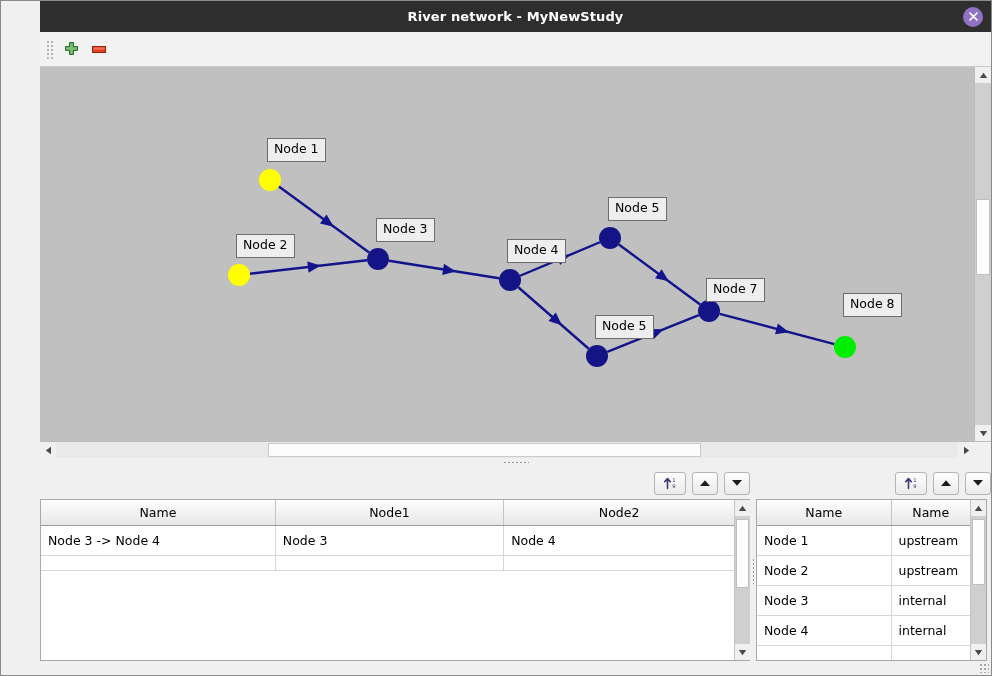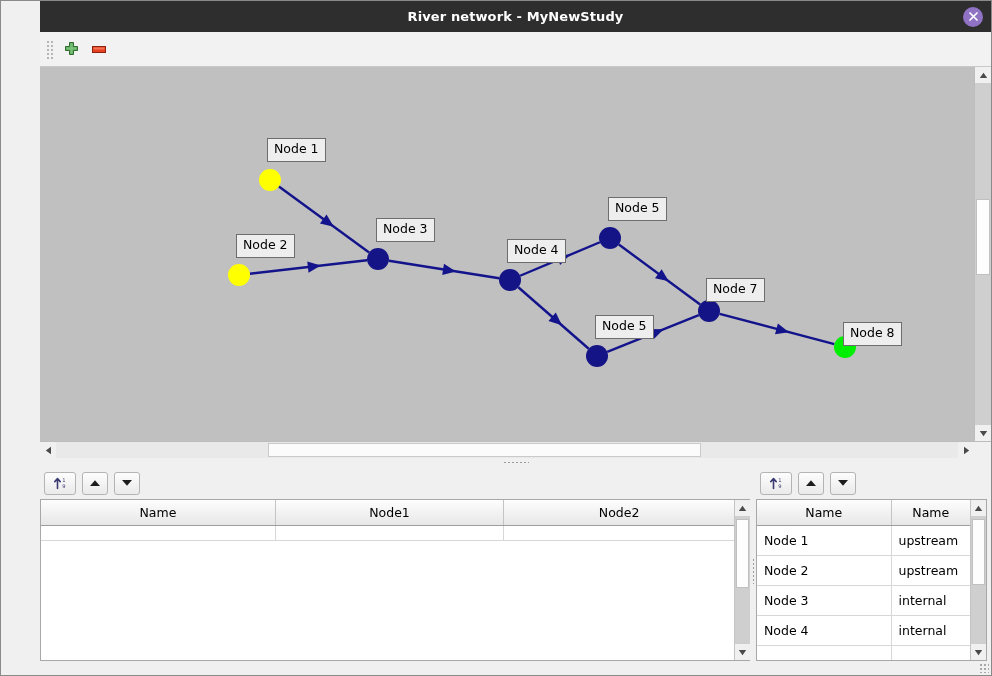--- a/index.html
+++ b/index.html
@@ -210,20 +210,21 @@
     flex: 1 1 auto;
     display: flex;
     min-height: 0;
     background: #f0f0f0;
   }
   .pane {
     display: flex;
     flex-direction: column;
     min-width: 0;
     background: #f0f0f0;
+    align-items: flex-end;
   }
   .pane-left  { flex: 0 0 710px; width: 710px; }
   .pane-right { flex: 1 1 auto; }
 
   .pane-toolbar {
     flex: 0 0 32px;
     height: 32px;
     display: flex;
     align-items: center;
     padding-left: 4px;
@@ -404,21 +405,21 @@
             <circle cx="805" cy="280" r="11" fill="#00ee00"></circle>
           </svg>
         <div id="node-labels">
             <div class="node-label" style="left: 227px; top: 71px;">Node 1</div>
             <div class="node-label" style="left: 196px; top: 167px;">Node 2</div>
             <div class="node-label" style="left: 336px; top: 151px;">Node 3</div>
             <div class="node-label" style="left: 467px; top: 172px;">Node 4</div>
             <div class="node-label" style="left: 568px; top: 130px;">Node 5</div>
             <div class="node-label" style="left: 555px; top: 248px;">Node 5</div>
             <div class="node-label" style="left: 666px; top: 203px; margin-top: 8px;">Node 7</div>
-            <div class="node-label" style="left: 803px; top: 255px;">Node 8</div>
+            <div class="node-label" style="left: 803px; top: 226px;">Node 8</div>
           </div>
       </div>
       <div class="vscroll">
         <div class="sb-btn">
           <svg width="9" height="7" viewBox="0 0 9 7">
             <path d="M4.5 0.8 L8.2 6 L0.8 6 Z" fill="#4a4a4a"></path>
           </svg>
         </div>
         <div class="track">
           <div class="thumb" style="top:34%;height:22%;"></div>
@@ -483,20 +484,25 @@
                 <col style="width:230px">
             </colgroup>
             <thead>
                 <tr id="reaches-head">
                   <th>Name</th>
                   <th>Node1</th>
                   <th>Node2</th>
                 </tr>
               </thead>
             <tbody id="reaches-body">
+                <tr>
+                  <td>Node 3 -&gt; Node 4</td>
+                  <td>Node 3</td>
+                  <td>Node 4</td>
+                </tr>
                 <tr class="spacer">
                   <td></td>
                   <td></td>
                   <td></td>
                 </tr>
               </tbody>
           </table>
         </div>
         <div class="tbl-vscroll">
           <div class="sb-btn">

